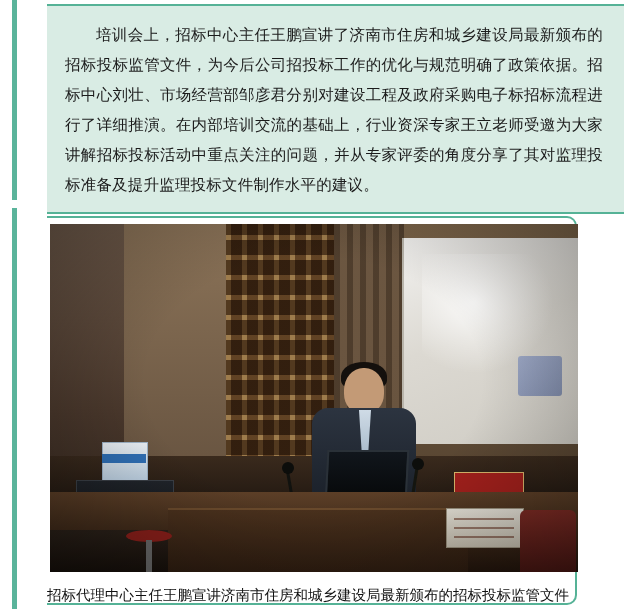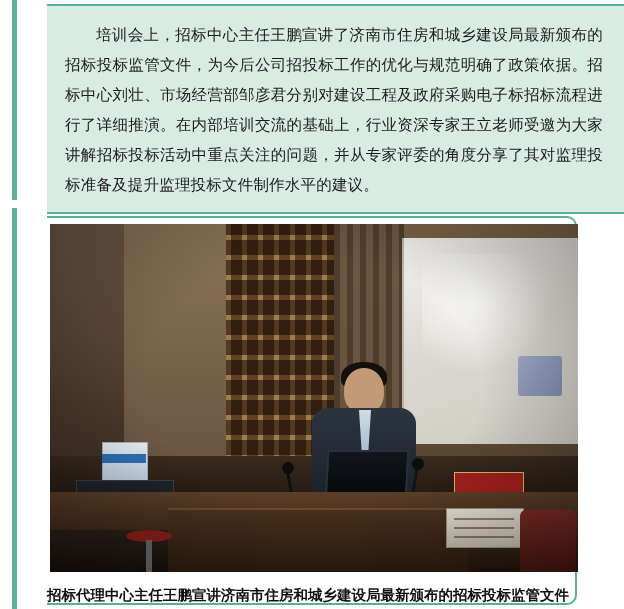--- a/index.html
+++ b/index.html
@@ -333,21 +333,21 @@
 
   .caption {
     position: absolute;
     left: 47px;
     top: 584px;
     width: 560px;
     font-family: "DejaVu Sans", sans-serif;
     font-size: 14.5px;
     line-height: 22px;
     color: #111111;
-    font-weight: bold;
+    font-weight: normal;
     white-space: nowrap;
   }
 </style>
 </head>
 <body>
 
 <div class="page">
 
   <div class="left-rail">
     <div class="left-rail-bar"></div>

